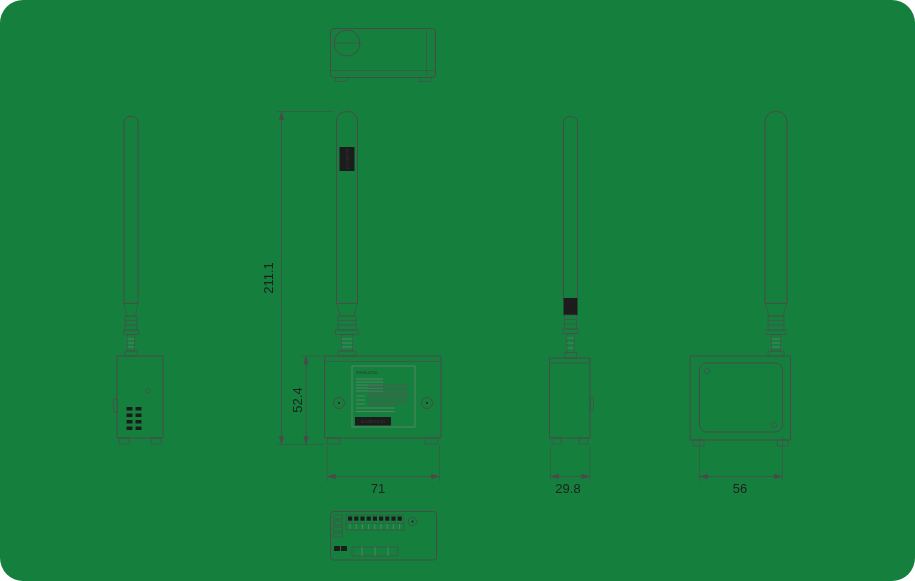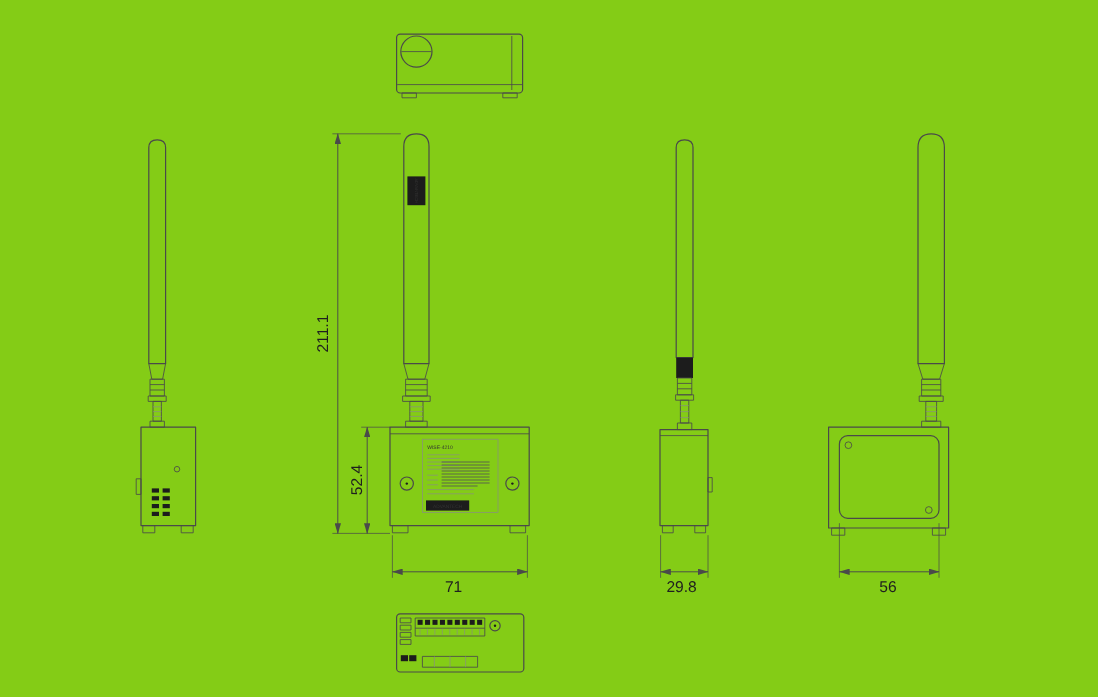--- a/index.html
+++ b/index.html
@@ -1,17 +1,17 @@
 <!DOCTYPE html>
 <html><head>
 <meta charset="utf-8">
 <style>
   html,body{margin:0;padding:0;background:#ffffff;}
-  .canvas{position:relative;width:915px;height:581px;background:#84cc16;overflow:hidden;
-          font-family:"Liberation Sans",sans-serif;}
+  .canvas{position:relative;width:915px;height:581px;background:#15803d;overflow:hidden;
+          font-family:"Liberation Sans",sans-serif;border-radius:23px;}
   svg{display:block;}
   .ln{fill:none;stroke:#4a4a4a;stroke-width:1;stroke-linejoin:round;stroke-linecap:round;}
   .ln2{fill:none;stroke:#4a4a4a;stroke-width:.7;stroke-linejoin:round;}
   .fine{fill:none;stroke:#8a8a8a;stroke-width:.55;}
   .dense{fill:none;stroke:#555555;stroke-width:.7;}
   .dark{fill:#1c1c1c;stroke:none;}
   .dim{fill:none;stroke:#4a4a4a;stroke-width:.8;}
   .ext{fill:none;stroke:#4a4a4a;stroke-width:.6;}
   .dimtxt{font-family:"Liberation Sans",sans-serif;font-size:13px;fill:#1f1f1f;}
   .microtxt{font-family:"Liberation Sans",sans-serif;fill:#333333;}

